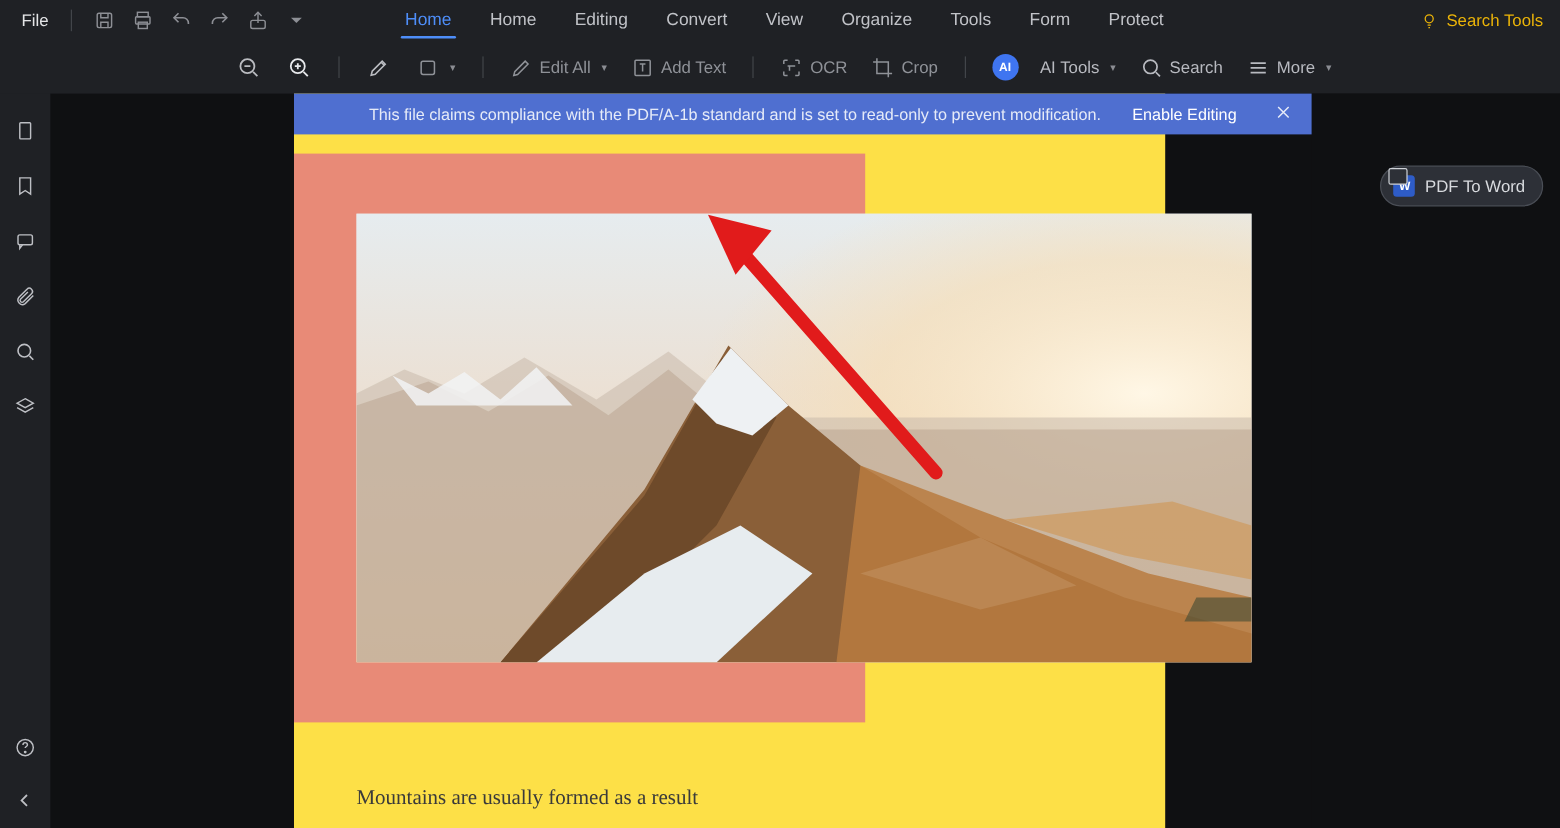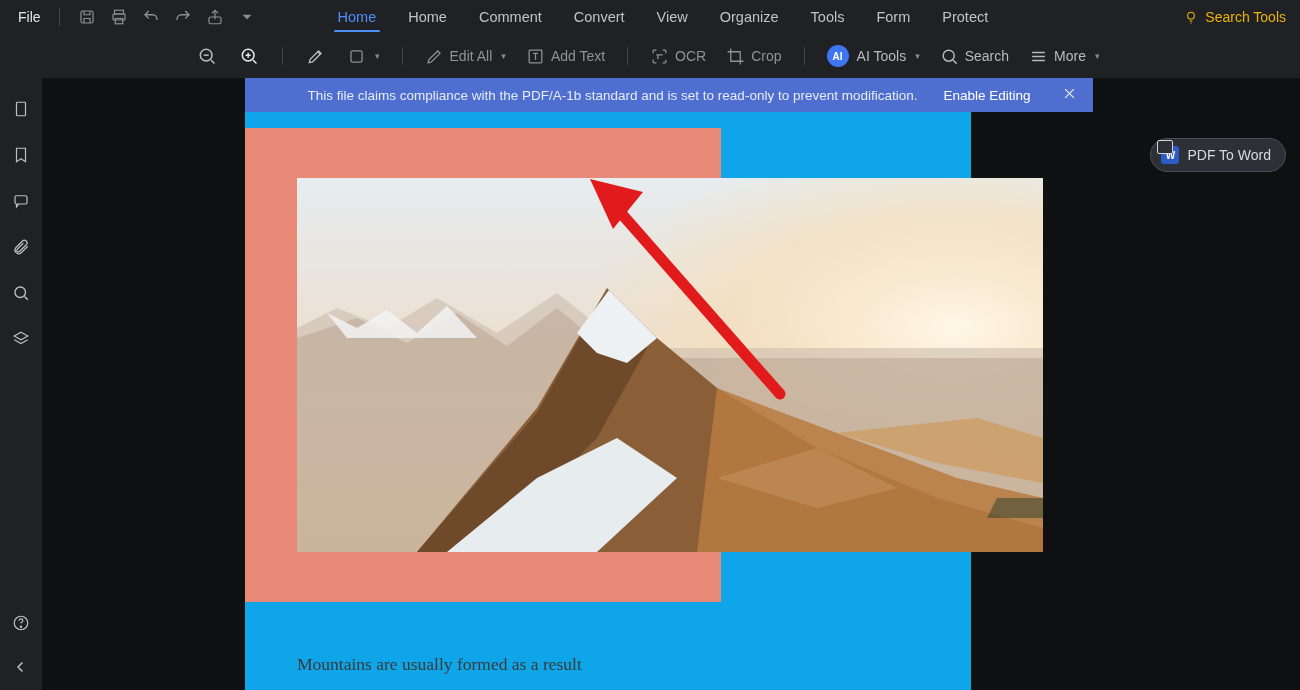--- a/index.html
+++ b/index.html
@@ -102,21 +102,21 @@
   .tool-item.light { color: #b8bac0; }
   .tool-item svg { width: 19px; height: 19px; }
   .ai-badge {
     width: 22px; height: 22px;
     border-radius: 50%;
     background: #3f75f0;
     color: #fff;
     font-size: 10px;
     font-weight: 600;
     display: flex; align-items: center; justify-content: center;
-    margin-right: 2px;
+    margin-right: 12px;
   }
   .caret { font-size: 9px; color: #8b8d93; margin-left: 3px; }
   .workspace {
     position: relative;
     display: flex;
     height: calc(690px - 78px);
   }
   .leftbar {
     width: 42px;
     background: #1f2125;
@@ -143,21 +143,21 @@
   }
   .doc-area {
     flex: 1;
     background: #0f1012;
     position: relative;
     display: flex;
     justify-content: center;
   }
   .page-wrap {
     width: 726px;
-    background: #0ea5e9;
+    background: #fde047;
     position: relative;
     margin-left: 202px;
     margin-right: auto;
     left: 0;
     text-decoration: underline;
   }
   
   .doc-area { padding-left: 203px; justify-content: flex-start; }
   .doc-area::after {
     content:'';
@@ -310,21 +310,21 @@
   </span>
   <span class="tb-icon">
     <svg viewBox="0 0 24 24" fill="currentColor">
         <path d="M6 9l6 6 6-6z"></path>
       </svg>
   </span>
 
   <div class="tabs">
     <span class="tab active">Home</span>
     <span class="tab">Home</span>
-    <span class="tab">Comment</span>
+    <span class="tab">Editing</span>
     <span class="tab">Convert</span>
     <span class="tab">View</span>
     <span class="tab">Organize</span>
     <span class="tab">Tools</span>
     <span class="tab">Form</span>
     <span class="tab">Protect</span>
   </div>
 
   <div class="search-tools">
     <svg width="16" height="16" viewBox="0 0 24 24" fill="none" stroke="currentColor" stroke-width="1.6">

